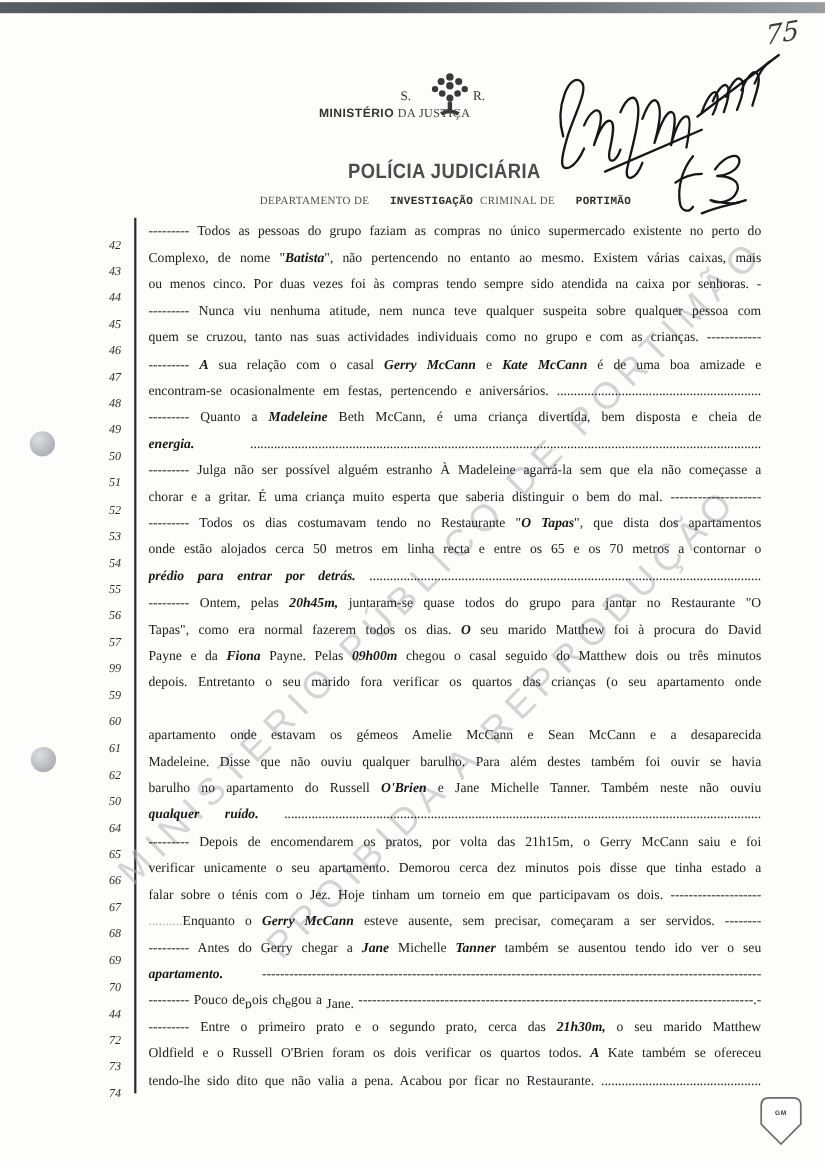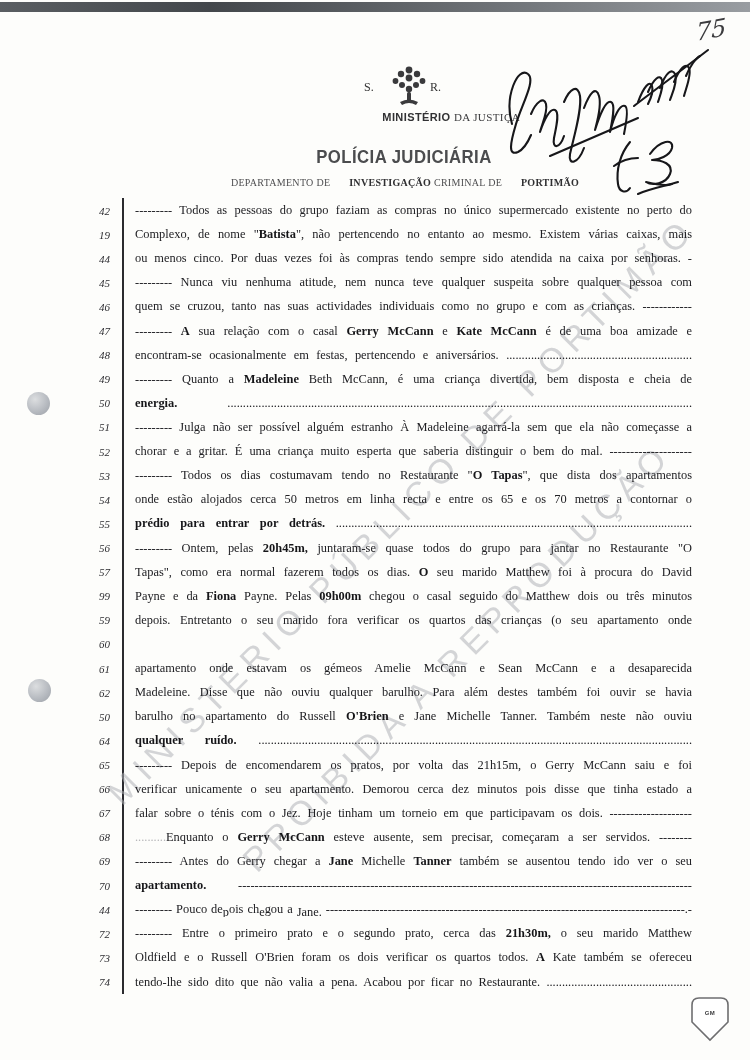--- a/index.html
+++ b/index.html
@@ -6,49 +6,49 @@
   #page{position:relative;width:750px;height:1060px;background:#fdfdfb;overflow:hidden;
         font-family:"Liberation Serif",serif;color:#202024;}
   
   #topbar{position:absolute;left:0;top:2px;width:750px;height:10px;
           background:linear-gradient(90deg,#5a5e62,#43474b 28%,#6d7175 65%,#999da1);}
   .hole{position:absolute;width:23px;height:23px;border-radius:50%;
         background:radial-gradient(circle at 35% 32%,#dcdee0,#b3b7bd 62%,#9ca0a6);}
   
   .hdr-sr{position:absolute;top:80px;font-size:12px;color:#333;}
   #crest{position:absolute;left:390px;top:64px;}
-  .hdr-min{position:absolute;left:290px;top:111px;width:230px;text-align:right;
+  .hdr-min{position:absolute;left:290px;top:97px;width:230px;text-align:left;
            font-size:11px;letter-spacing:.4px;color:#3b3b3d;}
   .hdr-min .seg{font-family:"Liberation Serif",serif;}
   .hdr-min .b{font-family:"Liberation Sans",sans-serif;font-weight:700;color:#313133;}
   #title{position:absolute;left:254px;top:146px;width:300px;text-align:center;
          font-family:"Liberation Sans",sans-serif;font-weight:700;font-size:19px;
          color:#4b4c4e;letter-spacing:.5px;transform:scaleX(.88);}
   .hdr-dept{position:absolute;left:230px;top:177px;width:350px;text-align:center;font-size:10px;}
   .hdr-dept .seg{font-family:"Liberation Serif",serif;color:#4e4e50;letter-spacing:.3px;margin-top:12px;}
-  .hdr-dept .b{font-family:Liberation Serif, serif;font-weight:700;color:#2f2f31;padding-left:16px;}
+  .hdr-dept .b{font-family:Liberation Mono, monospace;font-weight:700;color:#2f2f31;padding-left:16px;}
   
   #pagenum{position:absolute;left:696px;top:16px;font-family:"DejaVu Serif",serif;
            font-style:italic;font-size:24px;color:#3c3c3e;transform:rotate(-10deg) skewX(-10deg);}
   
   .sig{position:absolute;}
   .sig path{fill:none;stroke:#17171a;stroke-width:2.1;stroke-linecap:round;stroke-linejoin:round;}
   
   .wm{position:absolute;transform:rotate(-45deg);transform-origin:0 0;white-space:nowrap;
       font-family:"Liberation Sans",sans-serif;font-size:34px;letter-spacing:7px;
       color:rgba(176,178,184,.55);font-weight:400;z-index:1;}
   
   #vrule{position:absolute;left:122px;top:198px;width:1.5px;height:796px;background:#2a2a2e;}
   #lines{position:absolute;left:80px;top:202px;width:612px;z-index:2;}
   .row{display:flex;height:24.12px;align-items:flex-start;}
   .lnum{width:30px;text-align:right;font-family:"Liberation Serif",serif;font-style:italic;
-        font-size:11px;color:#2e2e32;padding-top:2.5px;flex:none;}
+        font-size:11px;color:#2e2e32;padding-top:2.5px;flex:none;margin-top:12px;}
   .ltext{margin-left:25px;width:562px;font-size:12.4px;line-height:16px;
          text-align:justify;text-align-last:justify;overflow:hidden;white-space:normal;}
-  .ltext .b{font-weight:700;color:#161619;}
+  .ltext .b{font-weight:700;color:#161619;font-style:italic;}
   .ltext .f{color:#b7b7ba;}
   .ltext .s{position:relative;top:3px;}
   
   #badge{position:absolute;left:690px;top:996px;width:40px;height:46px;}
   #badge svg{position:absolute;left:0;top:0;}
   #badge span{position:absolute;left:0;top:14px;width:40px;text-align:center;
               font-family:"Liberation Sans",sans-serif;font-size:6px;font-weight:700;
               color:#3a3a3c;letter-spacing:.5px;}
 </style>
 </head>
@@ -115,21 +115,21 @@
   <span class="wm" style="left:100px;top:785px;">MINISTÉRIO PÚBLICO DE PORTIMÃO</span>
   <span class="wm" style="left:235px;top:852px;">PROIBIDA A REPRODUÇÃO</span>
 
   <div id="vrule"></div>
   <div id="lines">
       <div class="row">
         <span class="lnum">42</span>
         <div class="ltext"><span class="seg">--------- Todos as pessoas do grupo faziam as compras no único supermercado existente no perto do</span></div>
       </div>
       <div class="row">
-        <span class="lnum">19</span>
+        <span class="lnum">43</span>
         <div class="ltext"><span class="seg">Complexo, de nome "</span><span class="seg b">Batista</span><span class="seg">", não pertencendo no entanto ao mesmo. Existem várias caixas, mais</span></div>
       </div>
       <div class="row">
         <span class="lnum">44</span>
         <div class="ltext"><span class="seg">ou menos cinco. Por duas vezes foi às compras tendo sempre sido atendida na caixa por senhoras. -</span></div>
       </div>
       <div class="row">
         <span class="lnum">45</span>
         <div class="ltext"><span class="seg">--------- Nunca viu nenhuma atitude, nem nunca teve qualquer suspeita sobre qualquer pessoa com</span></div>
       </div>

